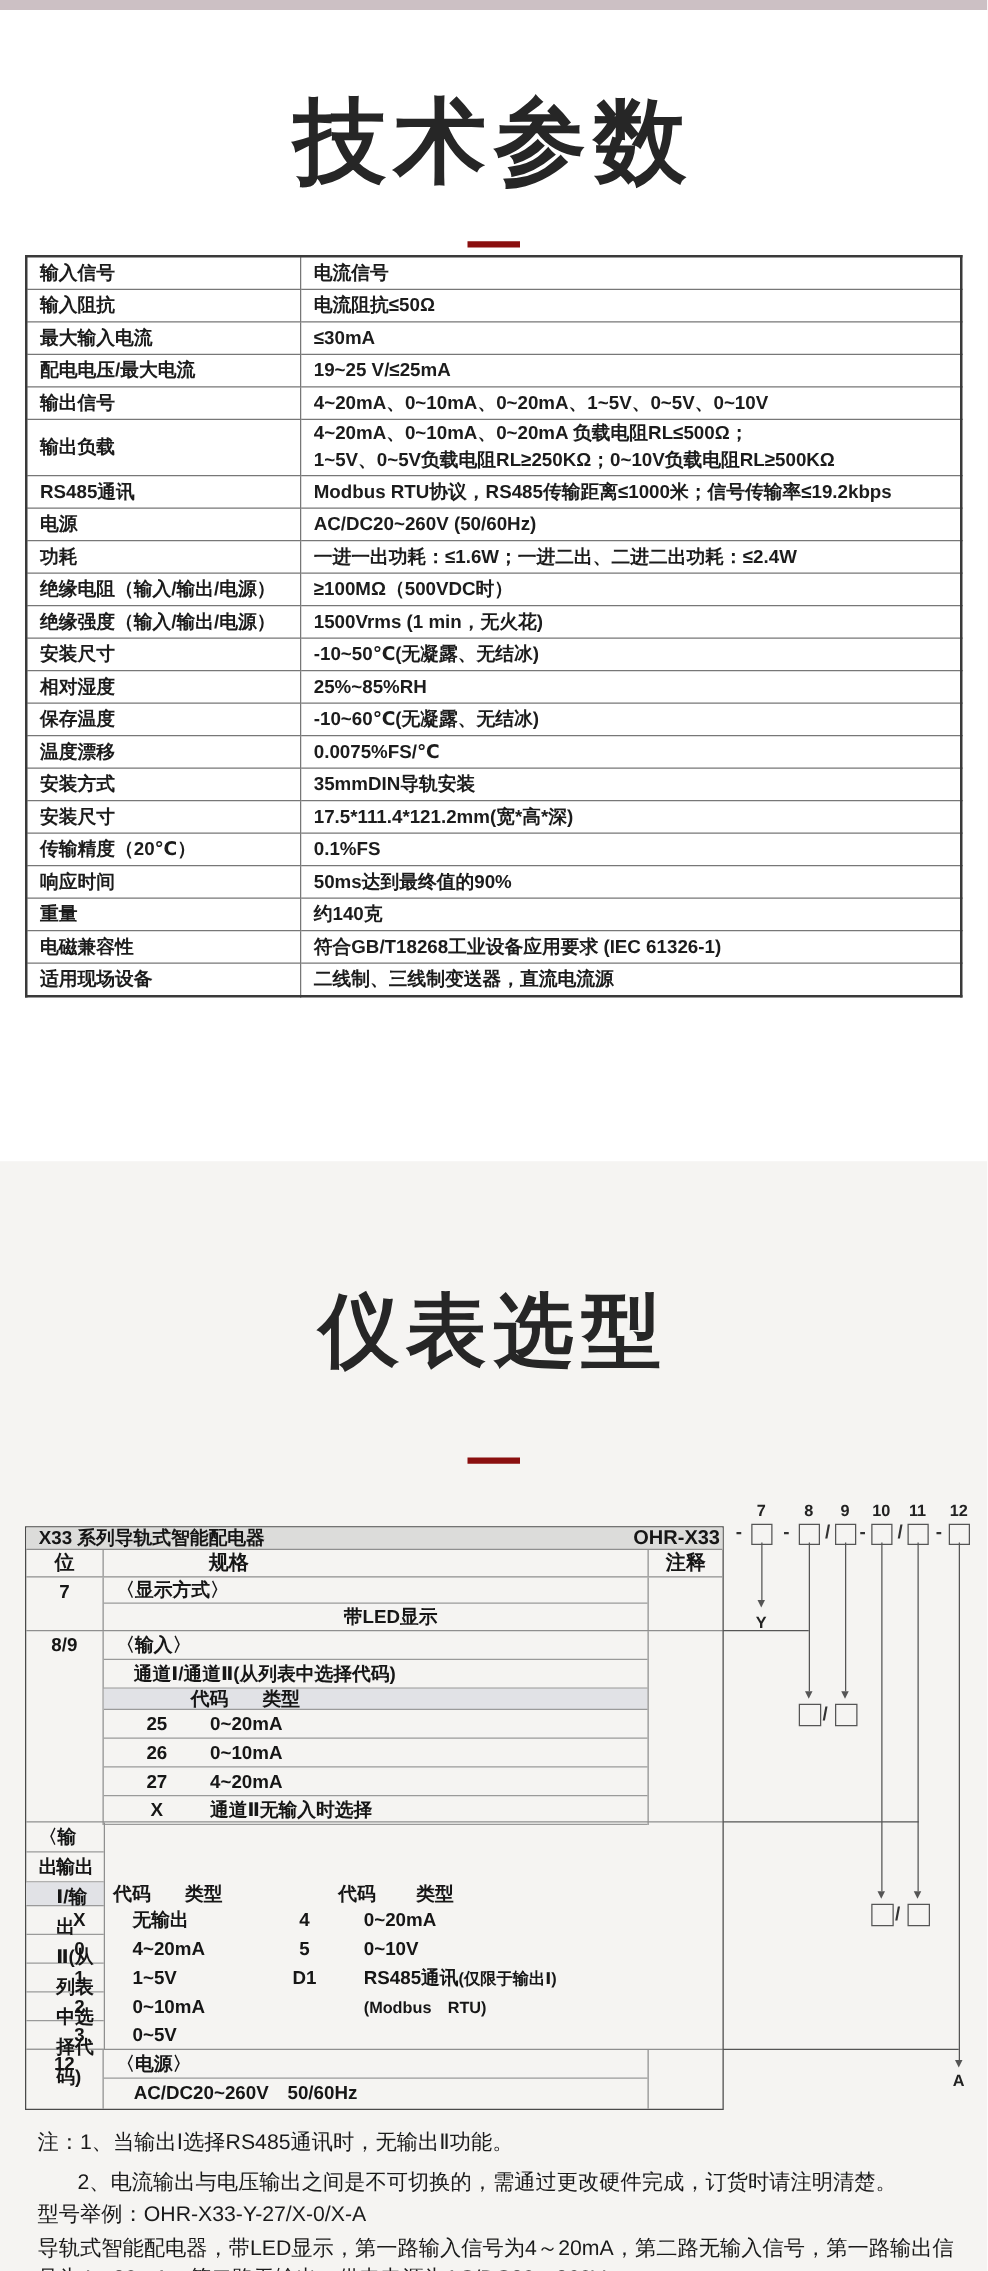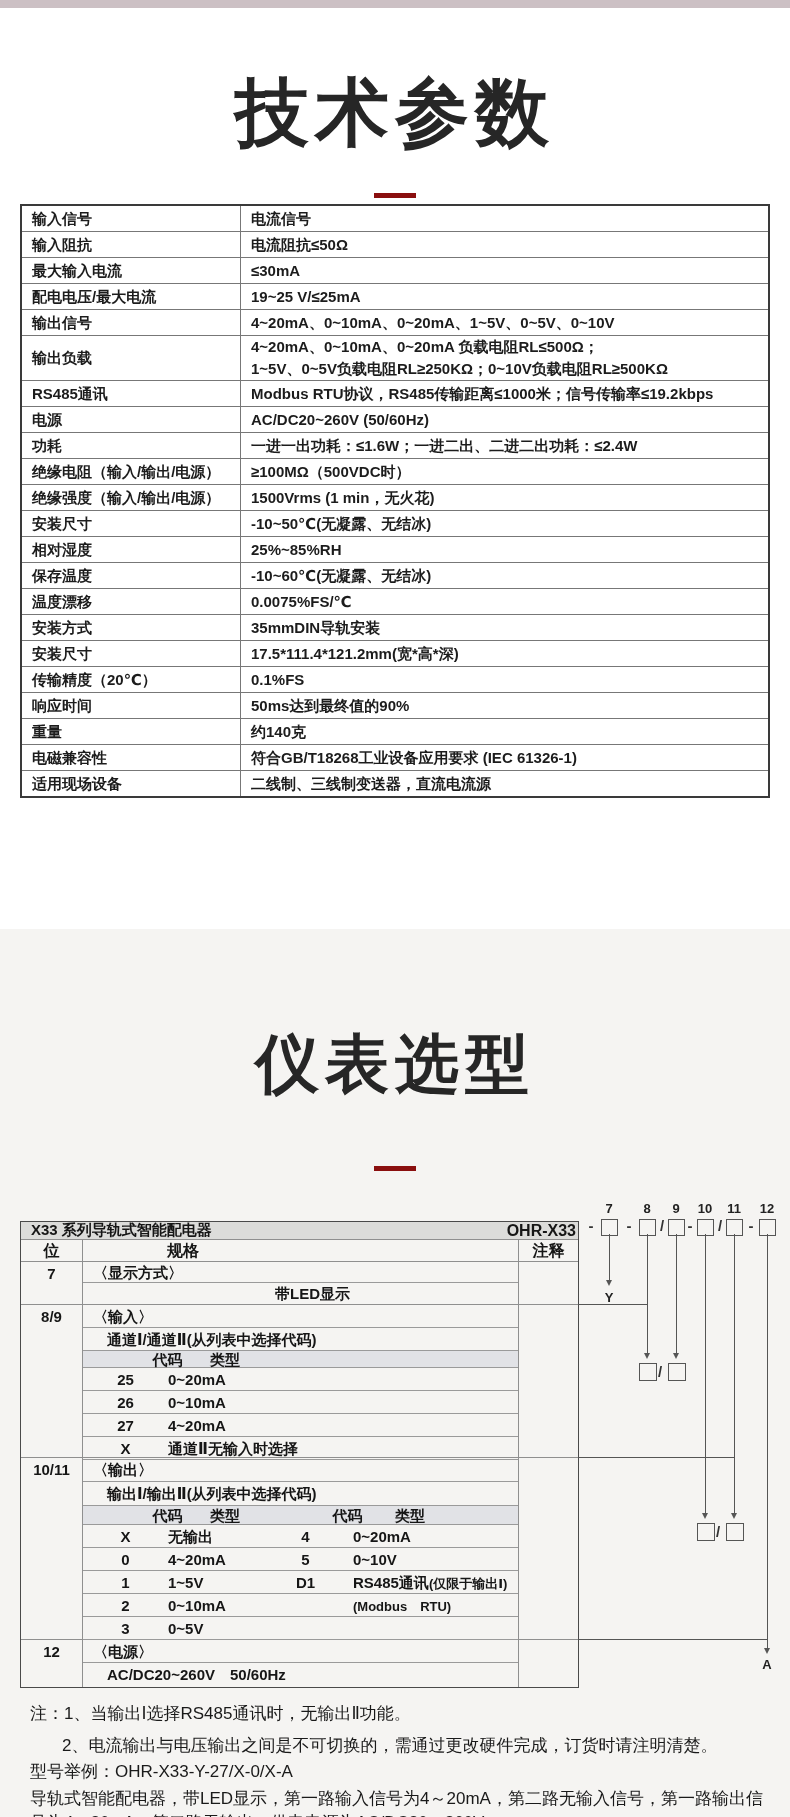--- a/index.html
+++ b/index.html
@@ -255,23 +255,20 @@
               <div class="srow h23 bb g2">
                 <span class="code">X</span>
                 <span>通道Ⅱ无输入时选择</span>
               </div>
             </div>
         </div>
         <div class="c-note"></div>
       </div>
 
       <div class="grid block" style="height:182px">
-        <div class="c-bit">
-            <span class="bitlab">10/11</span>
-          </div>
         <div>
           <div class="srow h24 bb ind1">〈输出〉</div>
           <div class="srow h24 bb ind2">输出Ⅰ/输出Ⅱ(从列表中选择代码)</div>
           <div class="srow h19 bb band g4">
             <span class="code">代码</span>
             <span>类型</span>
             <span class="code">代码</span>
             <span class="t2">类型</span>
           </div>
           <div>

